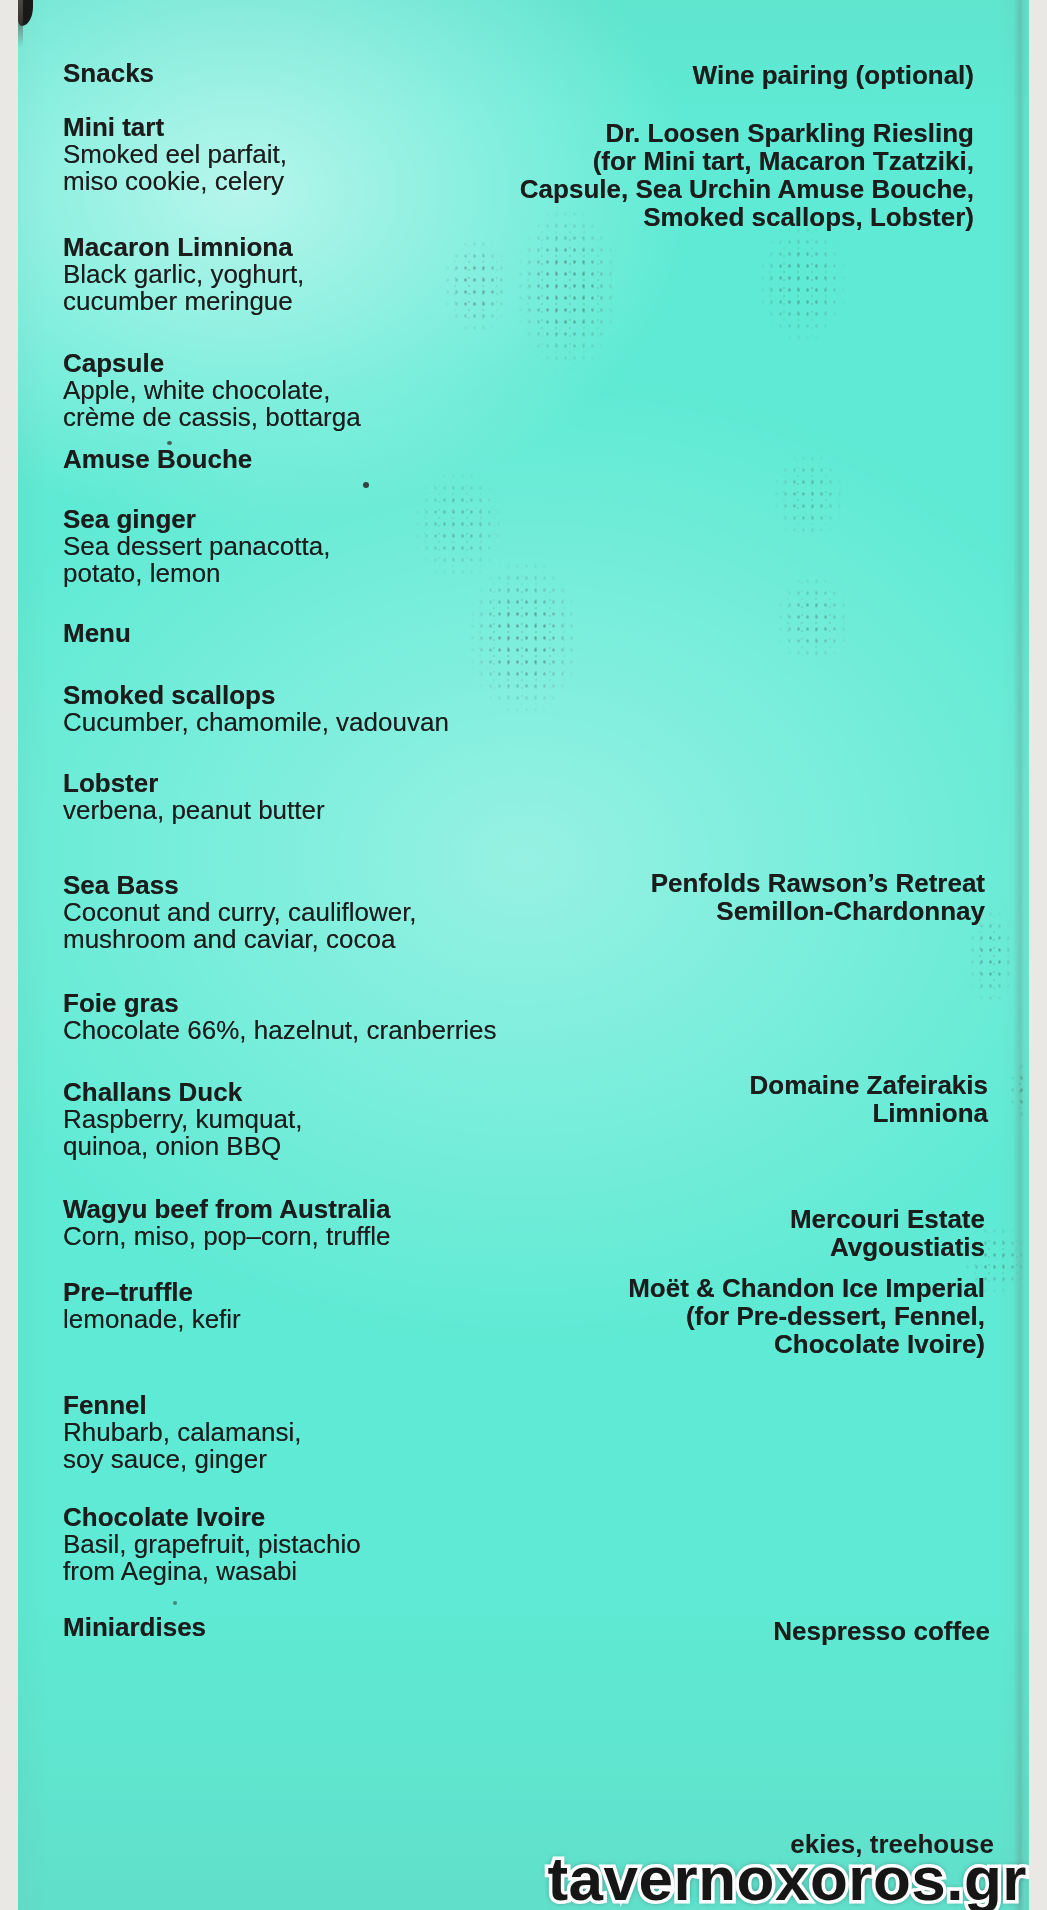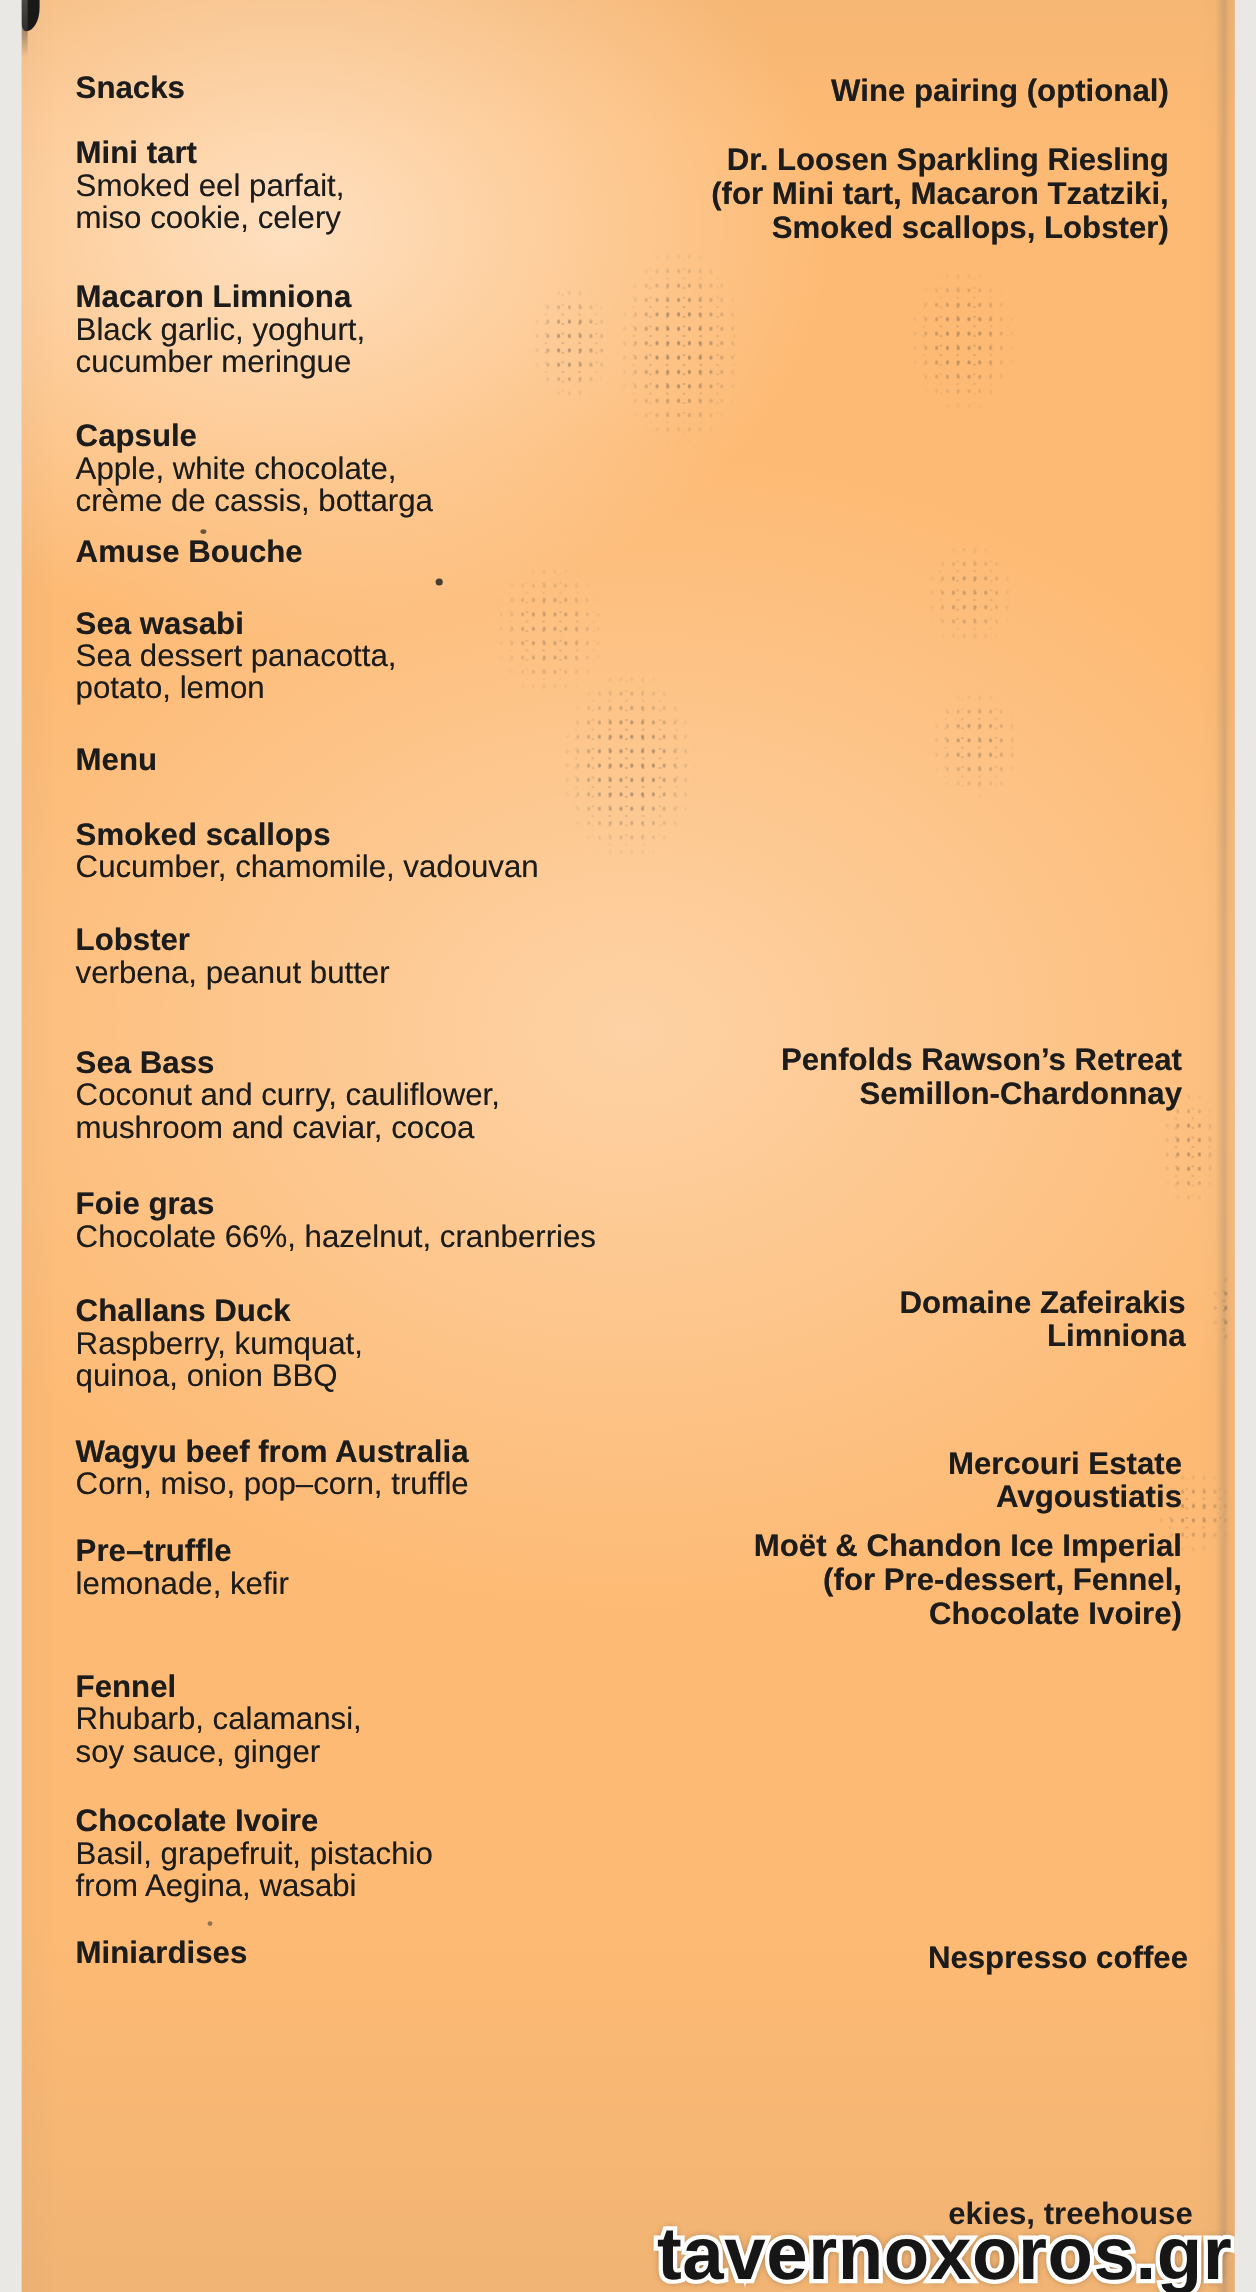--- a/index.html
+++ b/index.html
@@ -1,20 +1,20 @@
 <!DOCTYPE html>
 <html><head>
 <meta charset="utf-8">
 <style>
   html,body{margin:0;padding:0;background:#e9e8e5;}
   .page{
     position:relative;
     width:1011px;height:1910px;
     margin:0 auto;
-    background:#fdba74;
+    background:#5eead4;
     overflow:hidden;
     font-family:"Liberation Sans","DejaVu Sans",sans-serif;
     color:#1c1c1c;
   }
   
   .page::before{
     content:"";position:absolute;inset:0;pointer-events:none;
     background:
       radial-gradient(ellipse 700px 520px at 22% 10%, rgba(255,255,255,.55), rgba(255,255,255,0) 65%),
       radial-gradient(ellipse 900px 700px at 50% 45%, rgba(255,255,255,.35), rgba(255,255,255,0) 70%),
@@ -117,21 +117,21 @@
     <h3>Capsule</h3>
     <p>Apple, white chocolate,</p>
     <p>crème de cassis, bottarga</p>
   </section>
 
   <section class="course" style="top:446px">
     <h3>Amuse Bouche</h3>
   </section>
 
   <section class="course" style="top:506px">
-    <h3>Sea wasabi</h3>
+    <h3>Sea ginger</h3>
     <p>Sea dessert panacotta,</p>
     <p>potato, lemon</p>
   </section>
 
   <section class="course" style="top:620px">
     <h3>Menu</h3>
   </section>
 
   <section class="course" style="top:682px">
     <h3>Smoked scallops</h3>
@@ -186,20 +186,21 @@
     <h3>Miniardises</h3>
   </section>
 
   <section class="pair-heading" style="top:62px;right:55px">
     <h3>Wine pairing (optional)</h3>
   </section>
 
   <section class="wine" style="top:119px;right:55px">
     <p>Dr. Loosen Sparkling Riesling</p>
     <p>(for Mini tart, Macaron Tzatziki,</p>
+    <p>Capsule, Sea Urchin Amuse Bouche,</p>
     <p>Smoked scallops, Lobster)</p>
   </section>
 
   <section class="wine" style="top:869px;right:44px">
     <p>Penfolds Rawson’s Retreat</p>
     <p>Semillon-Chardonnay</p>
   </section>
 
   <section class="wine" style="top:1071px;right:41px">
     <p>Domaine Zafeirakis</p>

